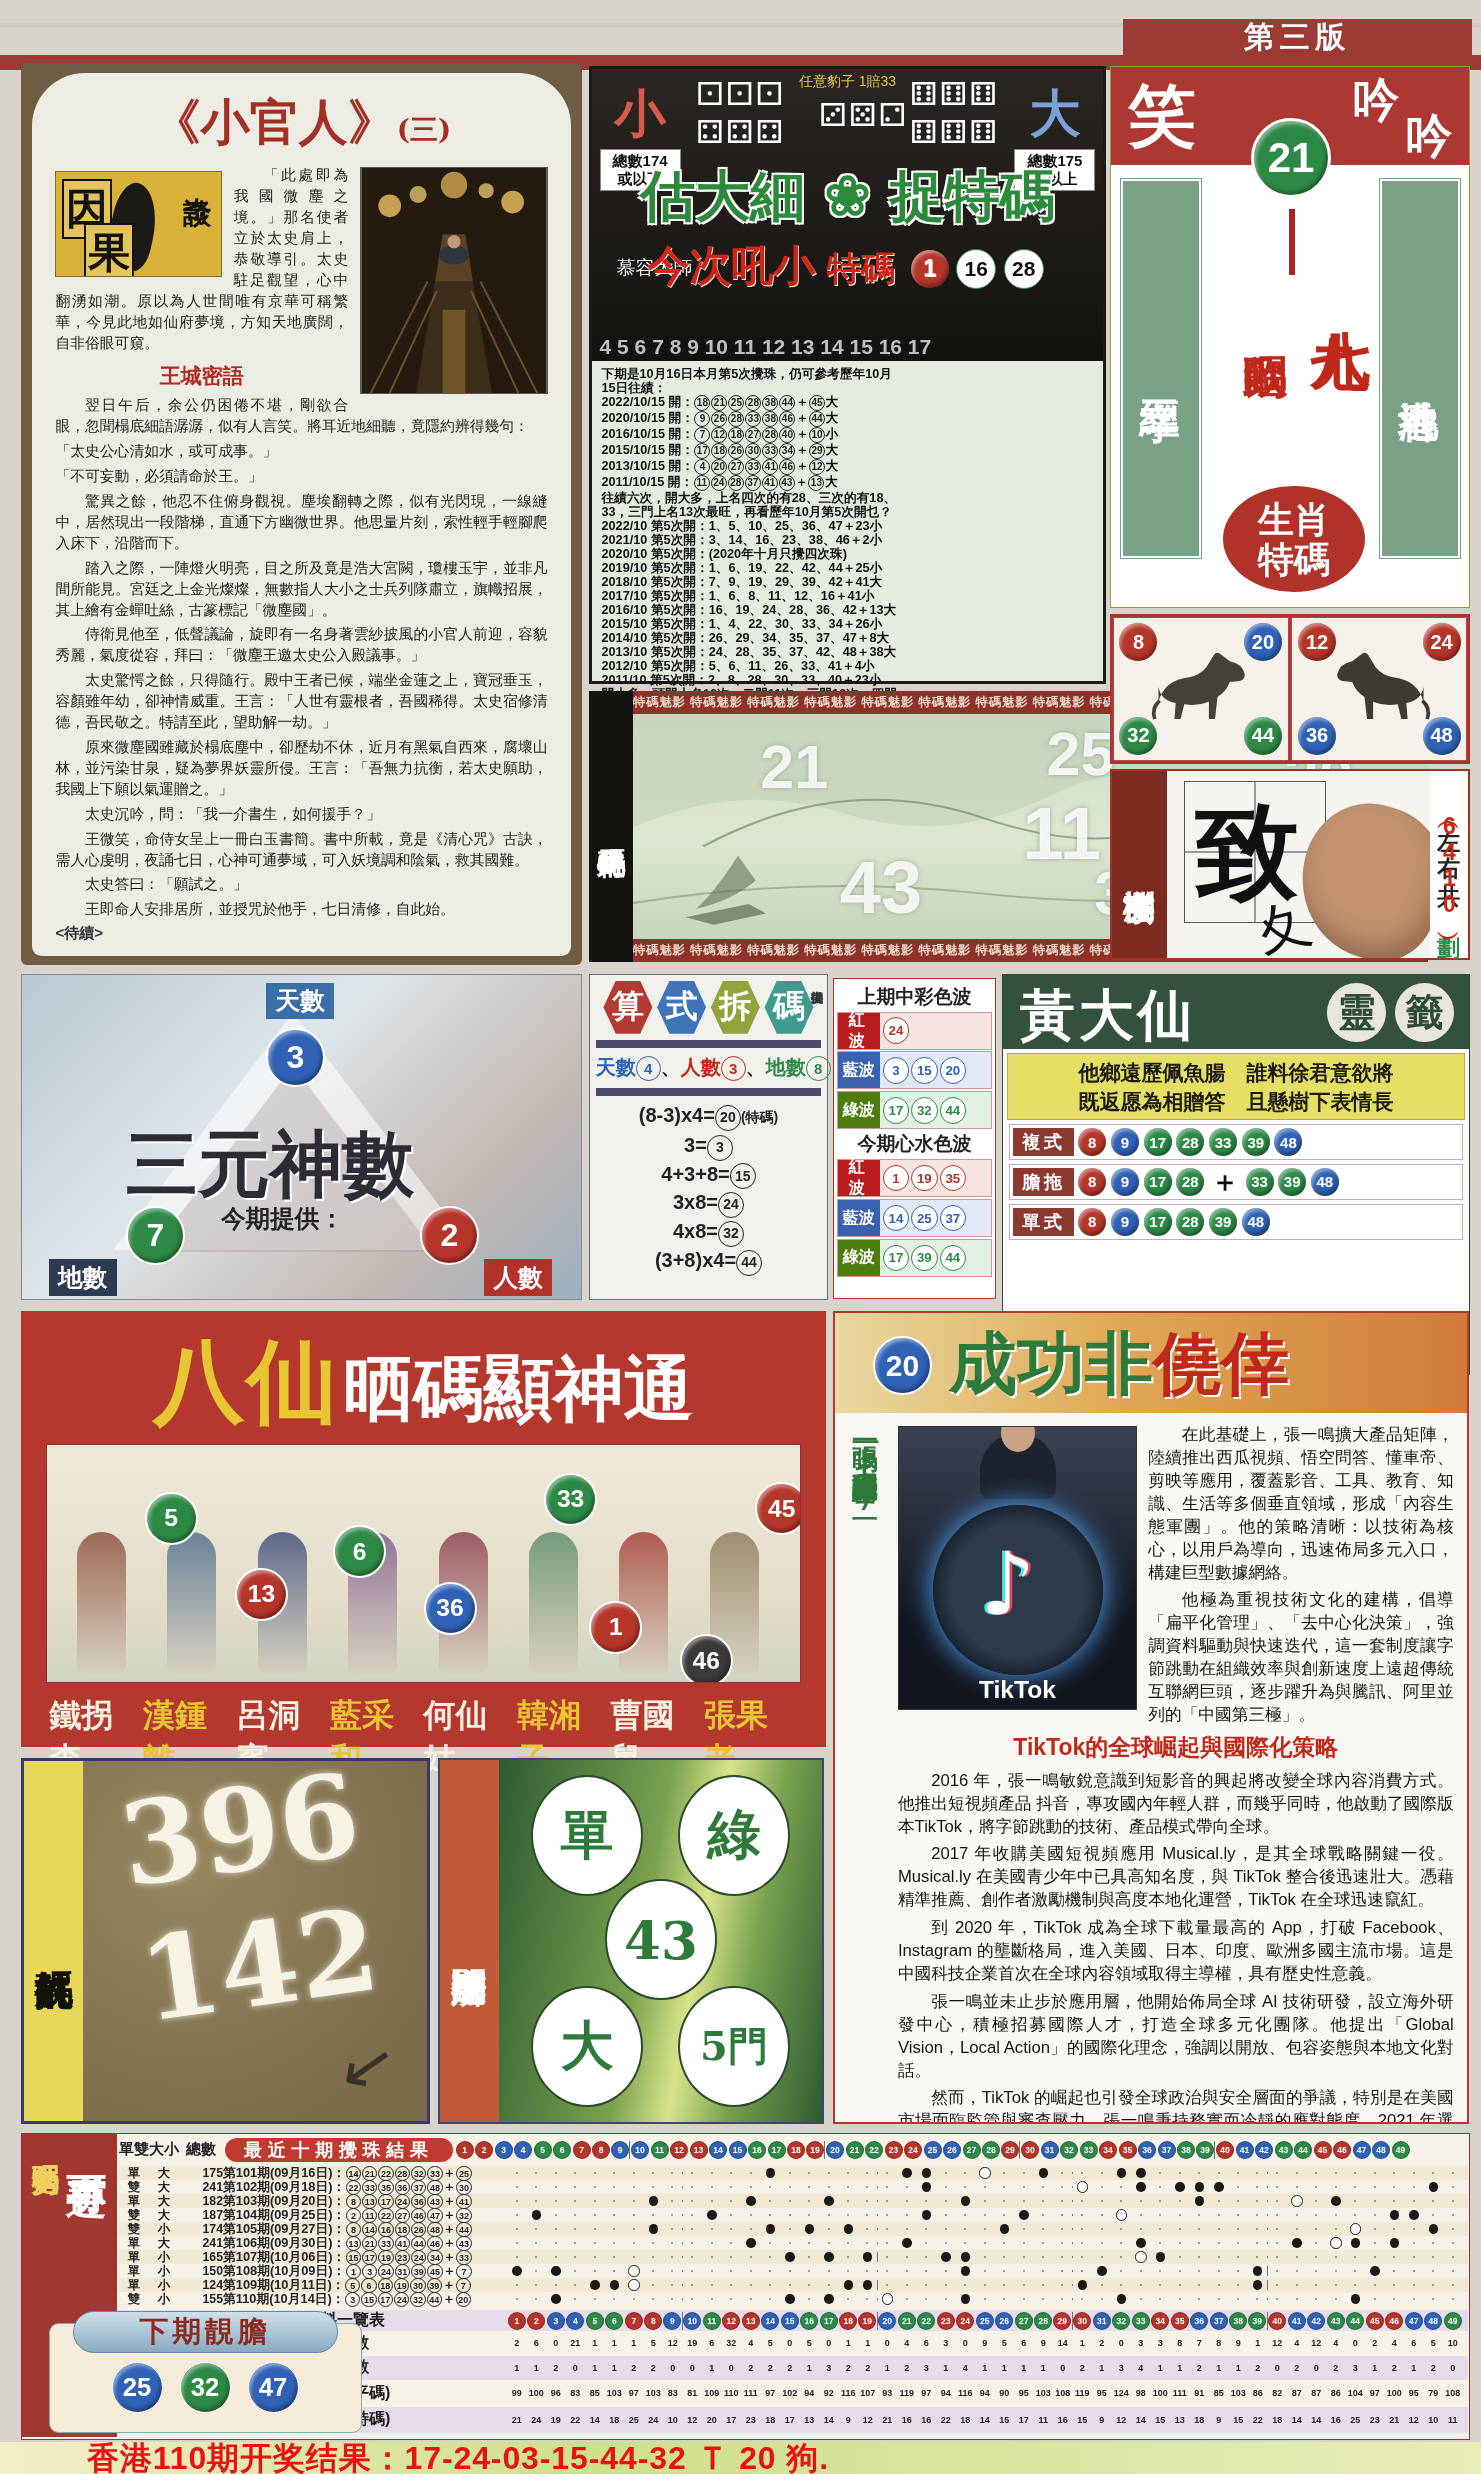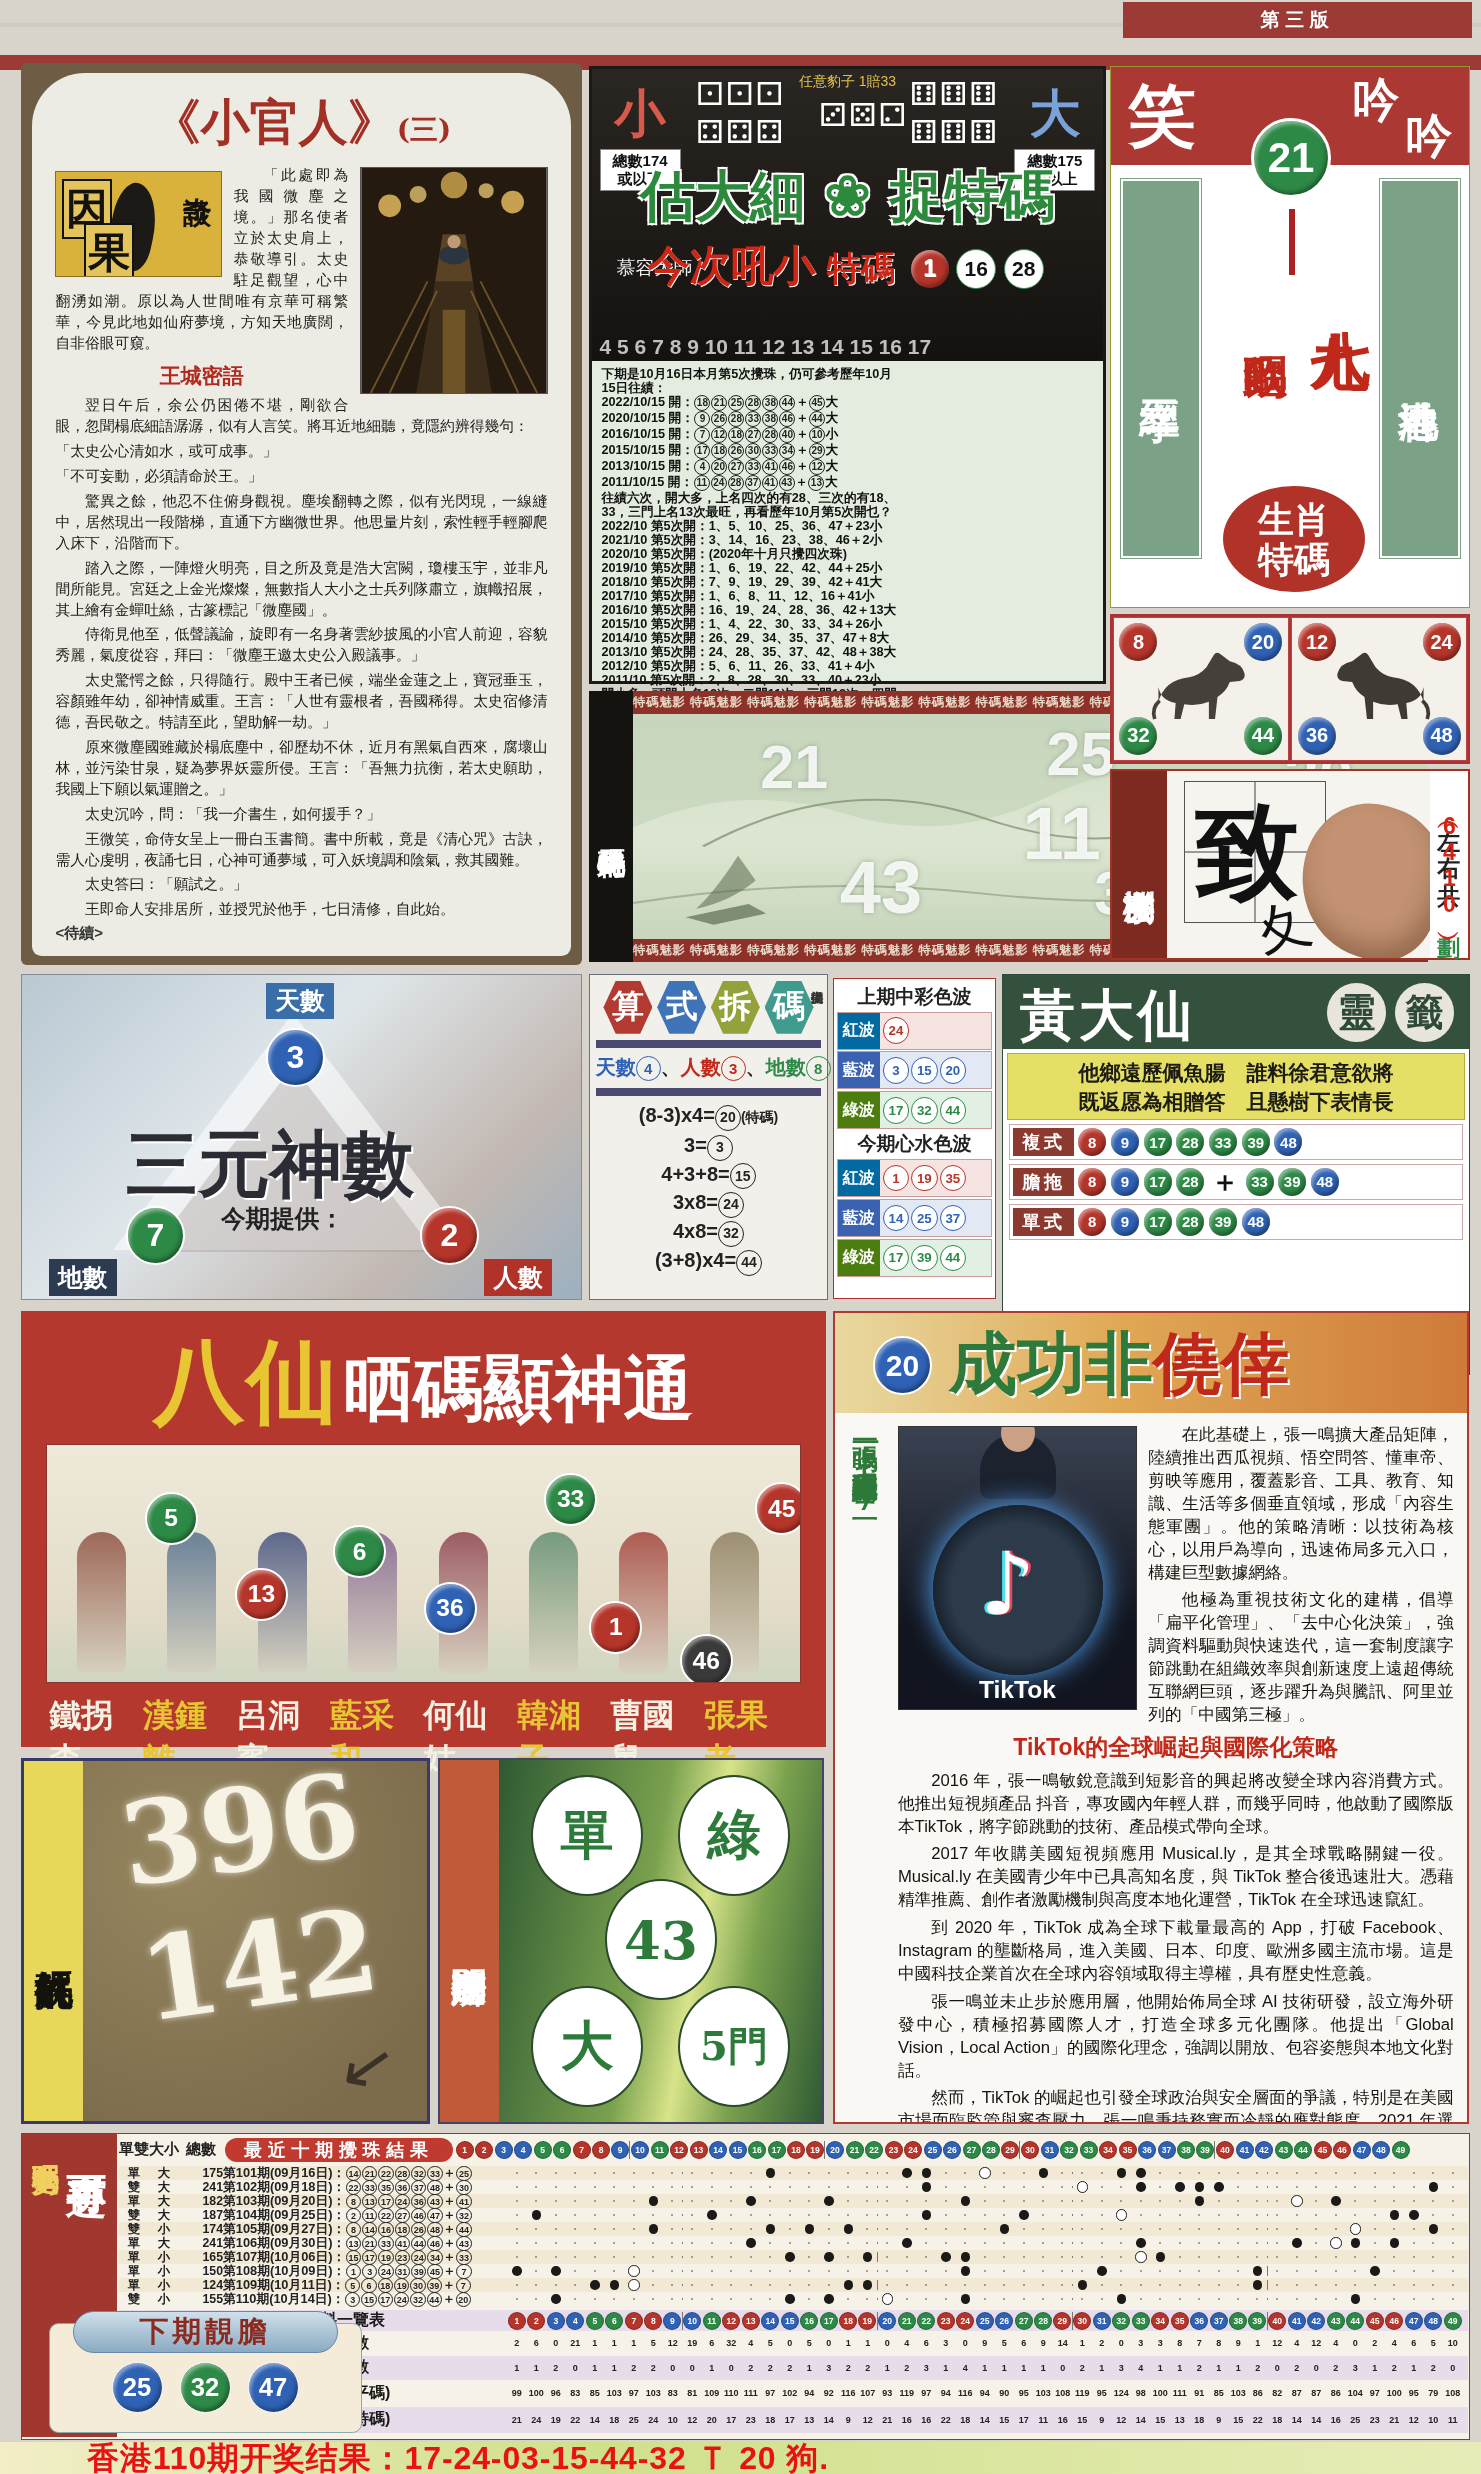--- a/index.html
+++ b/index.html
@@ -2,22 +2,22 @@
 <html style="font-size:15px"><head>
 <meta charset="utf-8">
 <style>
   html,body{margin:0;padding:0;background:#b8b4ac;}
   #page{position:relative;width:1481px;height:2475px;background:#d8d4cb;overflow:hidden;
         font-family:"Liberation Sans","DejaVu Sans",sans-serif;color:#222;}
   section,div{box-sizing:border-box;}
   .vert{writing-mode:vertical-rl;text-orientation:upright;}
   
   .topline{position:absolute;left:0;top:23px;width:1481px;height:3.8px;background:#cfcbc2;}
-  .edition-tab{position:absolute;left:1123px;top:2px;width:349px;height:36px;background:#9c3b36;
-      display:flex;align-items:center;justify-content:center;color:#fff;font-weight:bold;font-size:19px;letter-spacing:5.7px;}
+  .edition-tab{position:absolute;left:1123px;top:19px;width:349px;height:36px;background:#9c3b36;
+      display:flex;align-items:center;justify-content:center;color:#fff;font-weight:bold;font-size:30px;letter-spacing:5.7px;}
   .toprule{position:absolute;left:0;top:55px;width:1481px;height:15px;background:#9c3b36;}
   
   .ball{display:inline-flex;align-items:center;justify-content:center;border-radius:50%;color:#fff;
         font-weight:bold;box-shadow:inset -1.9px -2.8px 4.7px rgba(0,0,0,.35), inset 1.9px 2.8px 3.8px rgba(255,255,255,.45);}
   .ball.red{background:#b5352a;} .ball.blue{background:#2f62b5;} .ball.green{background:#2d8a46;}
   .ball.dark{background:#3a3a3a;}
   .oball{display:inline-flex;align-items:center;justify-content:center;border-radius:50%;background:#fff;font-weight:bold;}
   .oball.red{border:1.9px solid #b5352a;color:#b5352a;} .oball.blue{border:1.9px solid #2f62b5;color:#2f62b5;}
   .oball.green{border:1.9px solid #2d8a46;color:#2d8a46;}
   .circ{display:inline-flex;align-items:center;justify-content:center;border:1.4px solid #222;border-radius:50%;
@@ -126,21 +126,21 @@
   .ss-line .r{color:#c0281a;} .ss-line .b{color:#2f62b5;} .ss-line .g{color:#2d8a46;}
   .ss-line .circ{width:23px;height:23px;font-size:15px;}
   .ss-eq{margin-top:5.7px;text-align:center;font-size:20px;font-weight:bold;color:#222;line-height:27.5px;}
   .ss-eq .circ{width:24px;height:24px;font-size:14px;border-width:1.5px;}
   .ss-eq .sfx{font-size:14px;}
   
   #sebo{position:absolute;left:833px;top:978px;width:163px;height:321px;background:#fff;border:1.9px solid #b03228;padding:2.8px;}
   #sebo .t{font-size:19px;font-weight:bold;text-align:center;margin:1.9px 0;}
   .sb-row{display:flex;align-items:center;height:38px;border:0.9px solid #c99;margin-bottom:1.9px;}
   .sb-chip{width:42px;height:100%;display:flex;align-items:center;justify-content:center;color:#fff;font-size:16px;font-weight:bold;}
-  .sb-chip.red{background:#0369a1;} .sb-chip.blue{background:#3a62b0;} .sb-chip.green{background:#4d7c0f;}
+  .sb-chip.red{background:#b91c1c;padding-left:11px;} .sb-chip.blue{background:#3a62b0;} .sb-chip.green{background:#4d7c0f;}
   .sb-balls{flex:1;display:flex;align-items:center;gap:1.9px;padding-left:2.8px;}
   .sb-balls .oball{width:24.6px;height:24.6px;font-size:13.3px;}
   .sb-row.red{background:#f6e4e2;} .sb-row.blue{background:#e2e8f4;} .sb-row.green{background:#e2f0e4;}
   
   #wts{position:absolute;left:1002px;top:974px;width:468px;height:401px;border:1.9px solid #2e4a38;background:#fff;}
   .wts-head{height:74px;background:#33513c;position:relative;color:#fff;}
   .wts-head .big{position:absolute;left:17px;top:3.8px;font-size:55px;font-weight:bold;font-family:"DejaVu Serif",serif;letter-spacing:3.8px;}
   .wts-c{position:absolute;top:7.6px;width:59px;height:59px;border-radius:50%;background:#e8e6da;color:#2e4a38;
          display:flex;align-items:center;justify-content:center;font-size:38px;font-weight:bold;font-family:"DejaVu Serif",serif;}
   .wts-yellow{margin:3.8px;background:#e6df66;border:1.9px solid #b8ae3a;padding:3.8px 7.6px;text-align:center;color:#1c1c14;}

